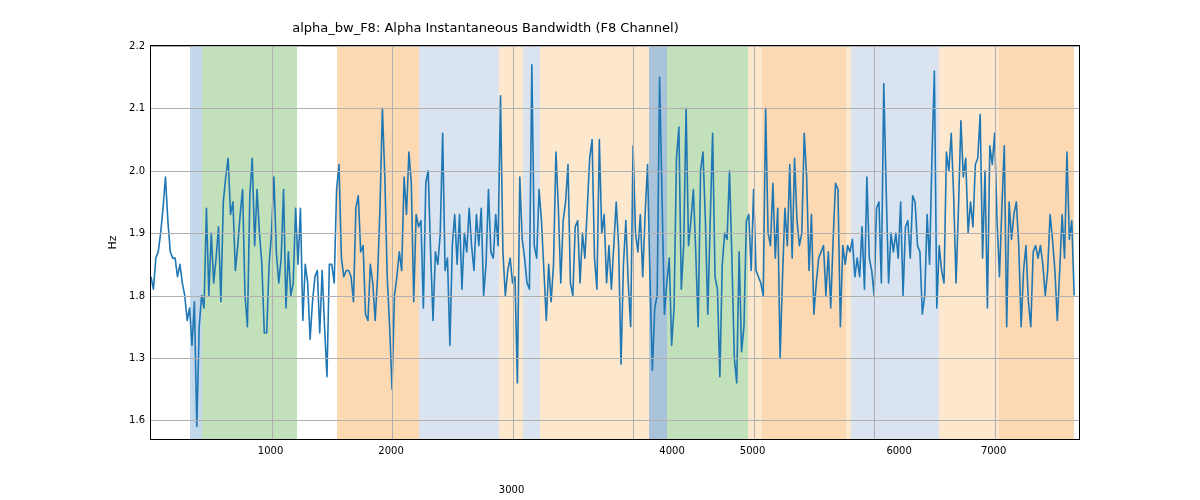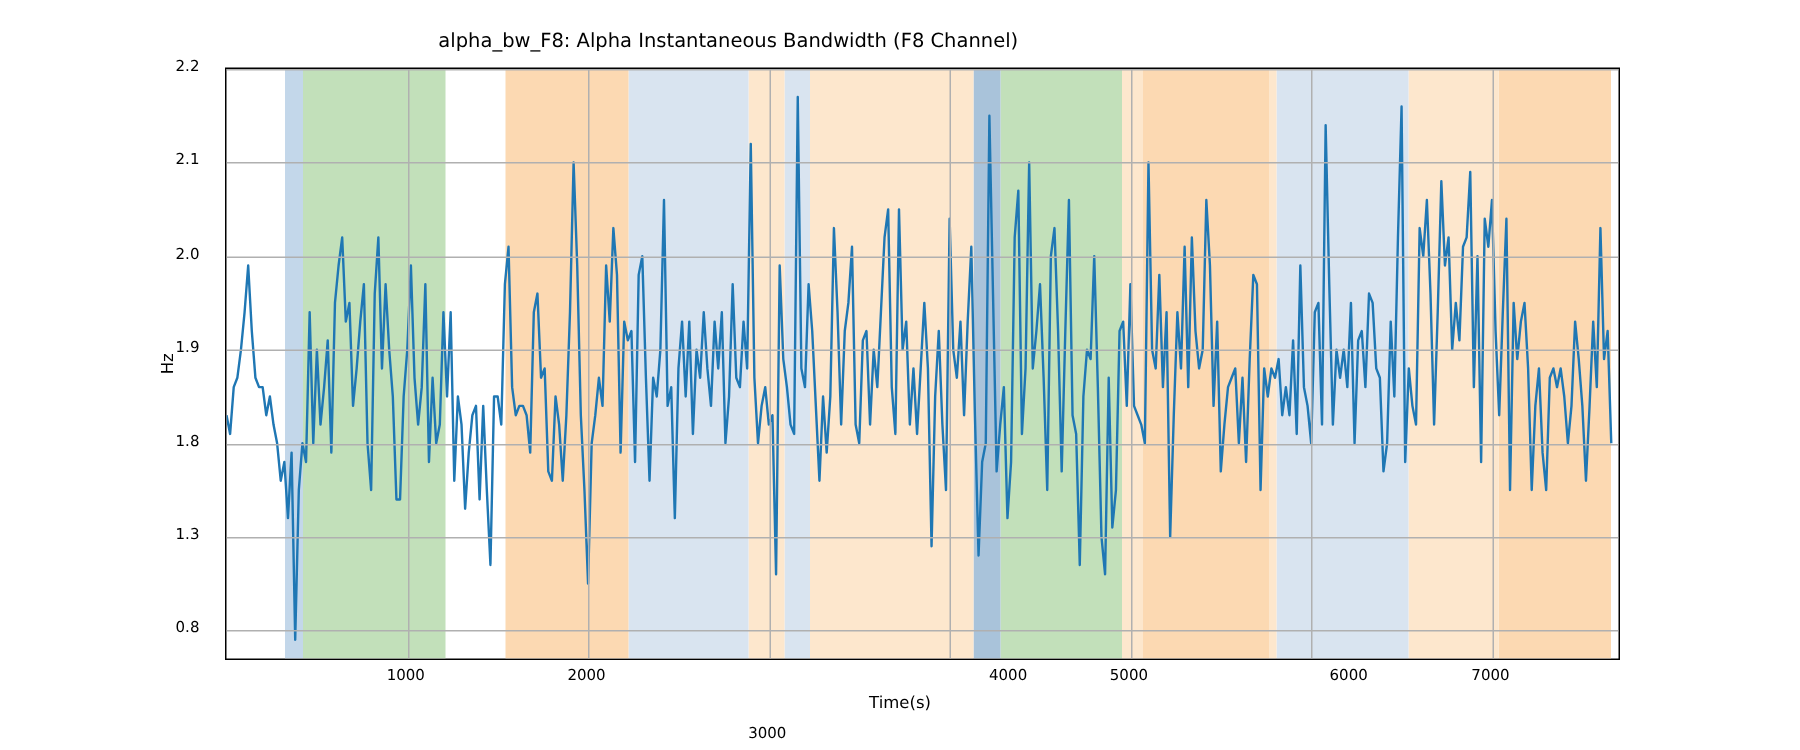--- a/index.html
+++ b/index.html
@@ -53,21 +53,21 @@
     transform: translateX(-50%);
     font-size: 10px;
     color: #000000;
   }
   .tick-y {
     position: absolute;
     right: 1055px;
     transform: translateY(-50%);
     font-size: 10px;
     color: #000000;
-    text-align: center;
+    text-align: right;
     width: 40px;
   }
   .xlabel {
     position: absolute;
     top: 462px;
     left: 0;
     width: 1200px;
     text-align: center;
     font-size: 11px;
   }
@@ -132,29 +132,28 @@
       <div class="grid-v" style="left: 843.636px;"></div>
       <div class="grid-h" style="top: 374.286px;"></div>
       <div class="grid-h" style="top: 311.905px;"></div>
       <div class="grid-h" style="top: 249.524px;"></div>
       <div class="grid-h" style="top: 187.143px;"></div>
       <div class="grid-h" style="top: 124.762px;"></div>
       <div class="grid-h" style="top: 62.381px;"></div>
       <div class="grid-h" style="top: 0px;"></div>
     </div>
 
-  <div class="xlabel">Time(s)</div>
 
 <div class="tick-x" style="left: 270.519px;">1000</div>
     <div class="tick-x" style="left: 391.039px;">2000</div>
     <div class="tick-x" style="left: 511.558px; margin-top: 39px;">3000</div>
     <div class="tick-x" style="left: 632.078px; margin-left: 40px;">4000</div>
     <div class="tick-x" style="left: 752.597px;">5000</div>
     <div class="tick-x" style="left: 873.117px; margin-left: 26px;">6000</div>
     <div class="tick-x" style="left: 993.636px;">7000</div>
-    <div class="tick-y" style="top: 419.286px;">0.8</div>
+    <div class="tick-y" style="top: 419.286px;">1.6</div>
     <div class="tick-y" style="top: 356.905px;">1.3</div>
     <div class="tick-y" style="top: 294.524px;">1.8</div>
     <div class="tick-y" style="top: 232.143px;">1.9</div>
     <div class="tick-y" style="top: 169.762px;">2.0</div>
     <div class="tick-y" style="top: 107.381px;">2.1</div>
     <div class="tick-y" style="top: 45px;">2.2</div>
   </div>
 
 </body></html>

